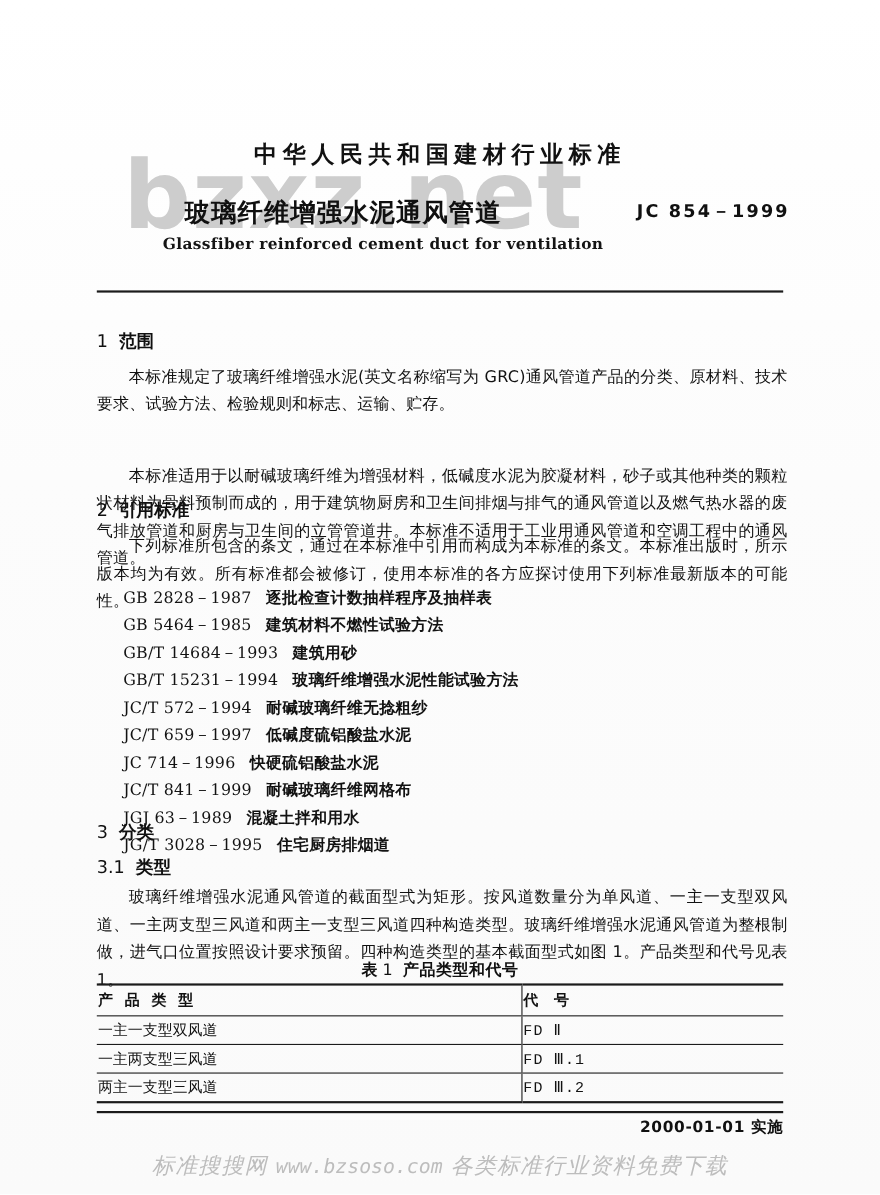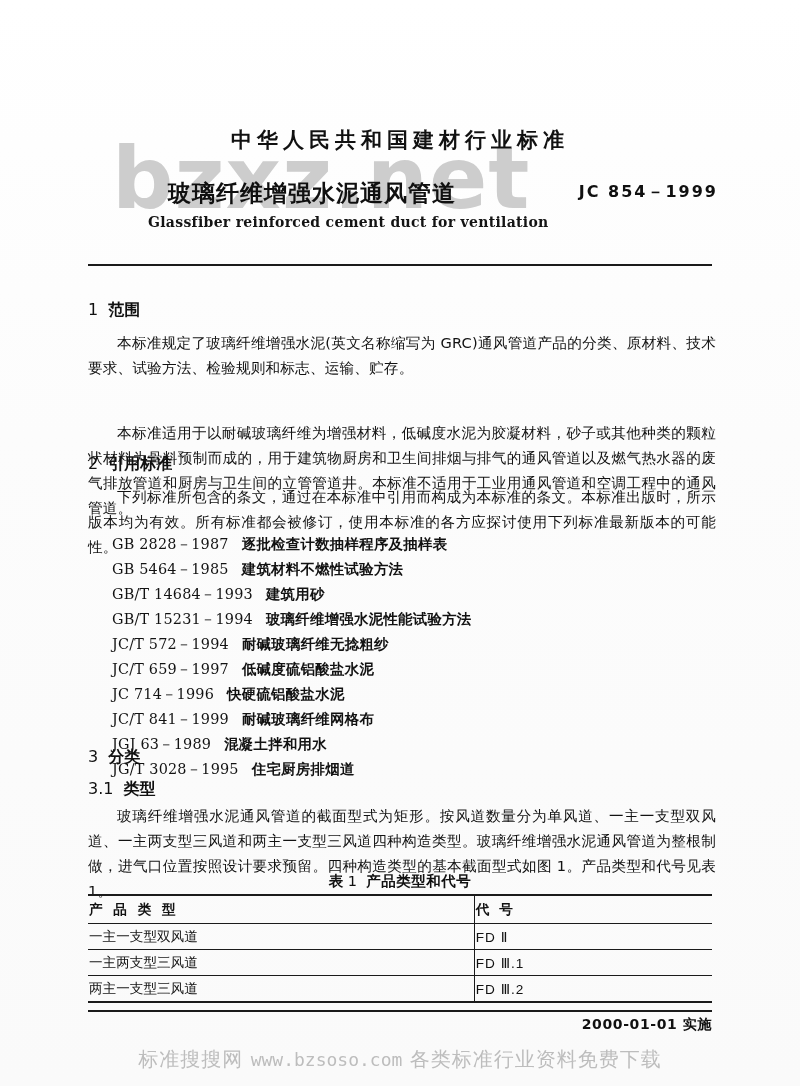--- a/index.html
+++ b/index.html
@@ -48,20 +48,21 @@
     position: absolute;
     left: 0;
     right: 0;
     top: 1046px;
     text-align: center;
     font-size: 20px;
     color: #bdbdbd;
     letter-spacing: 1px;
     white-space: nowrap;
     user-select: none;
+    font-style: italic;
   }
   .wm-bottom .wm-url {
     font-family: "DejaVu Sans Mono", monospace;
     font-size: 18px;
     letter-spacing: 0;
   }
 
   
   .content {
     position: absolute;
@@ -211,21 +212,21 @@
   }
   table.product-table tr:last-child td {
     border-bottom: 2px solid #1b1b1b;
   }
   table.product-table td.col-type {
     border-right: 1.4px solid #1b1b1b;
     width: 62%;
   }
   table.product-table td.col-code {
     width: 38%;
-    font-family: Liberation Sans, sans-serif;
+    font-family: Liberation Mono, monospace;
     letter-spacing: 1px;
   }
 
   
   .footer-rule {
     position: absolute;
     left: 88px;
     top: 1010px;
     width: 624px;
     height: 2px;

